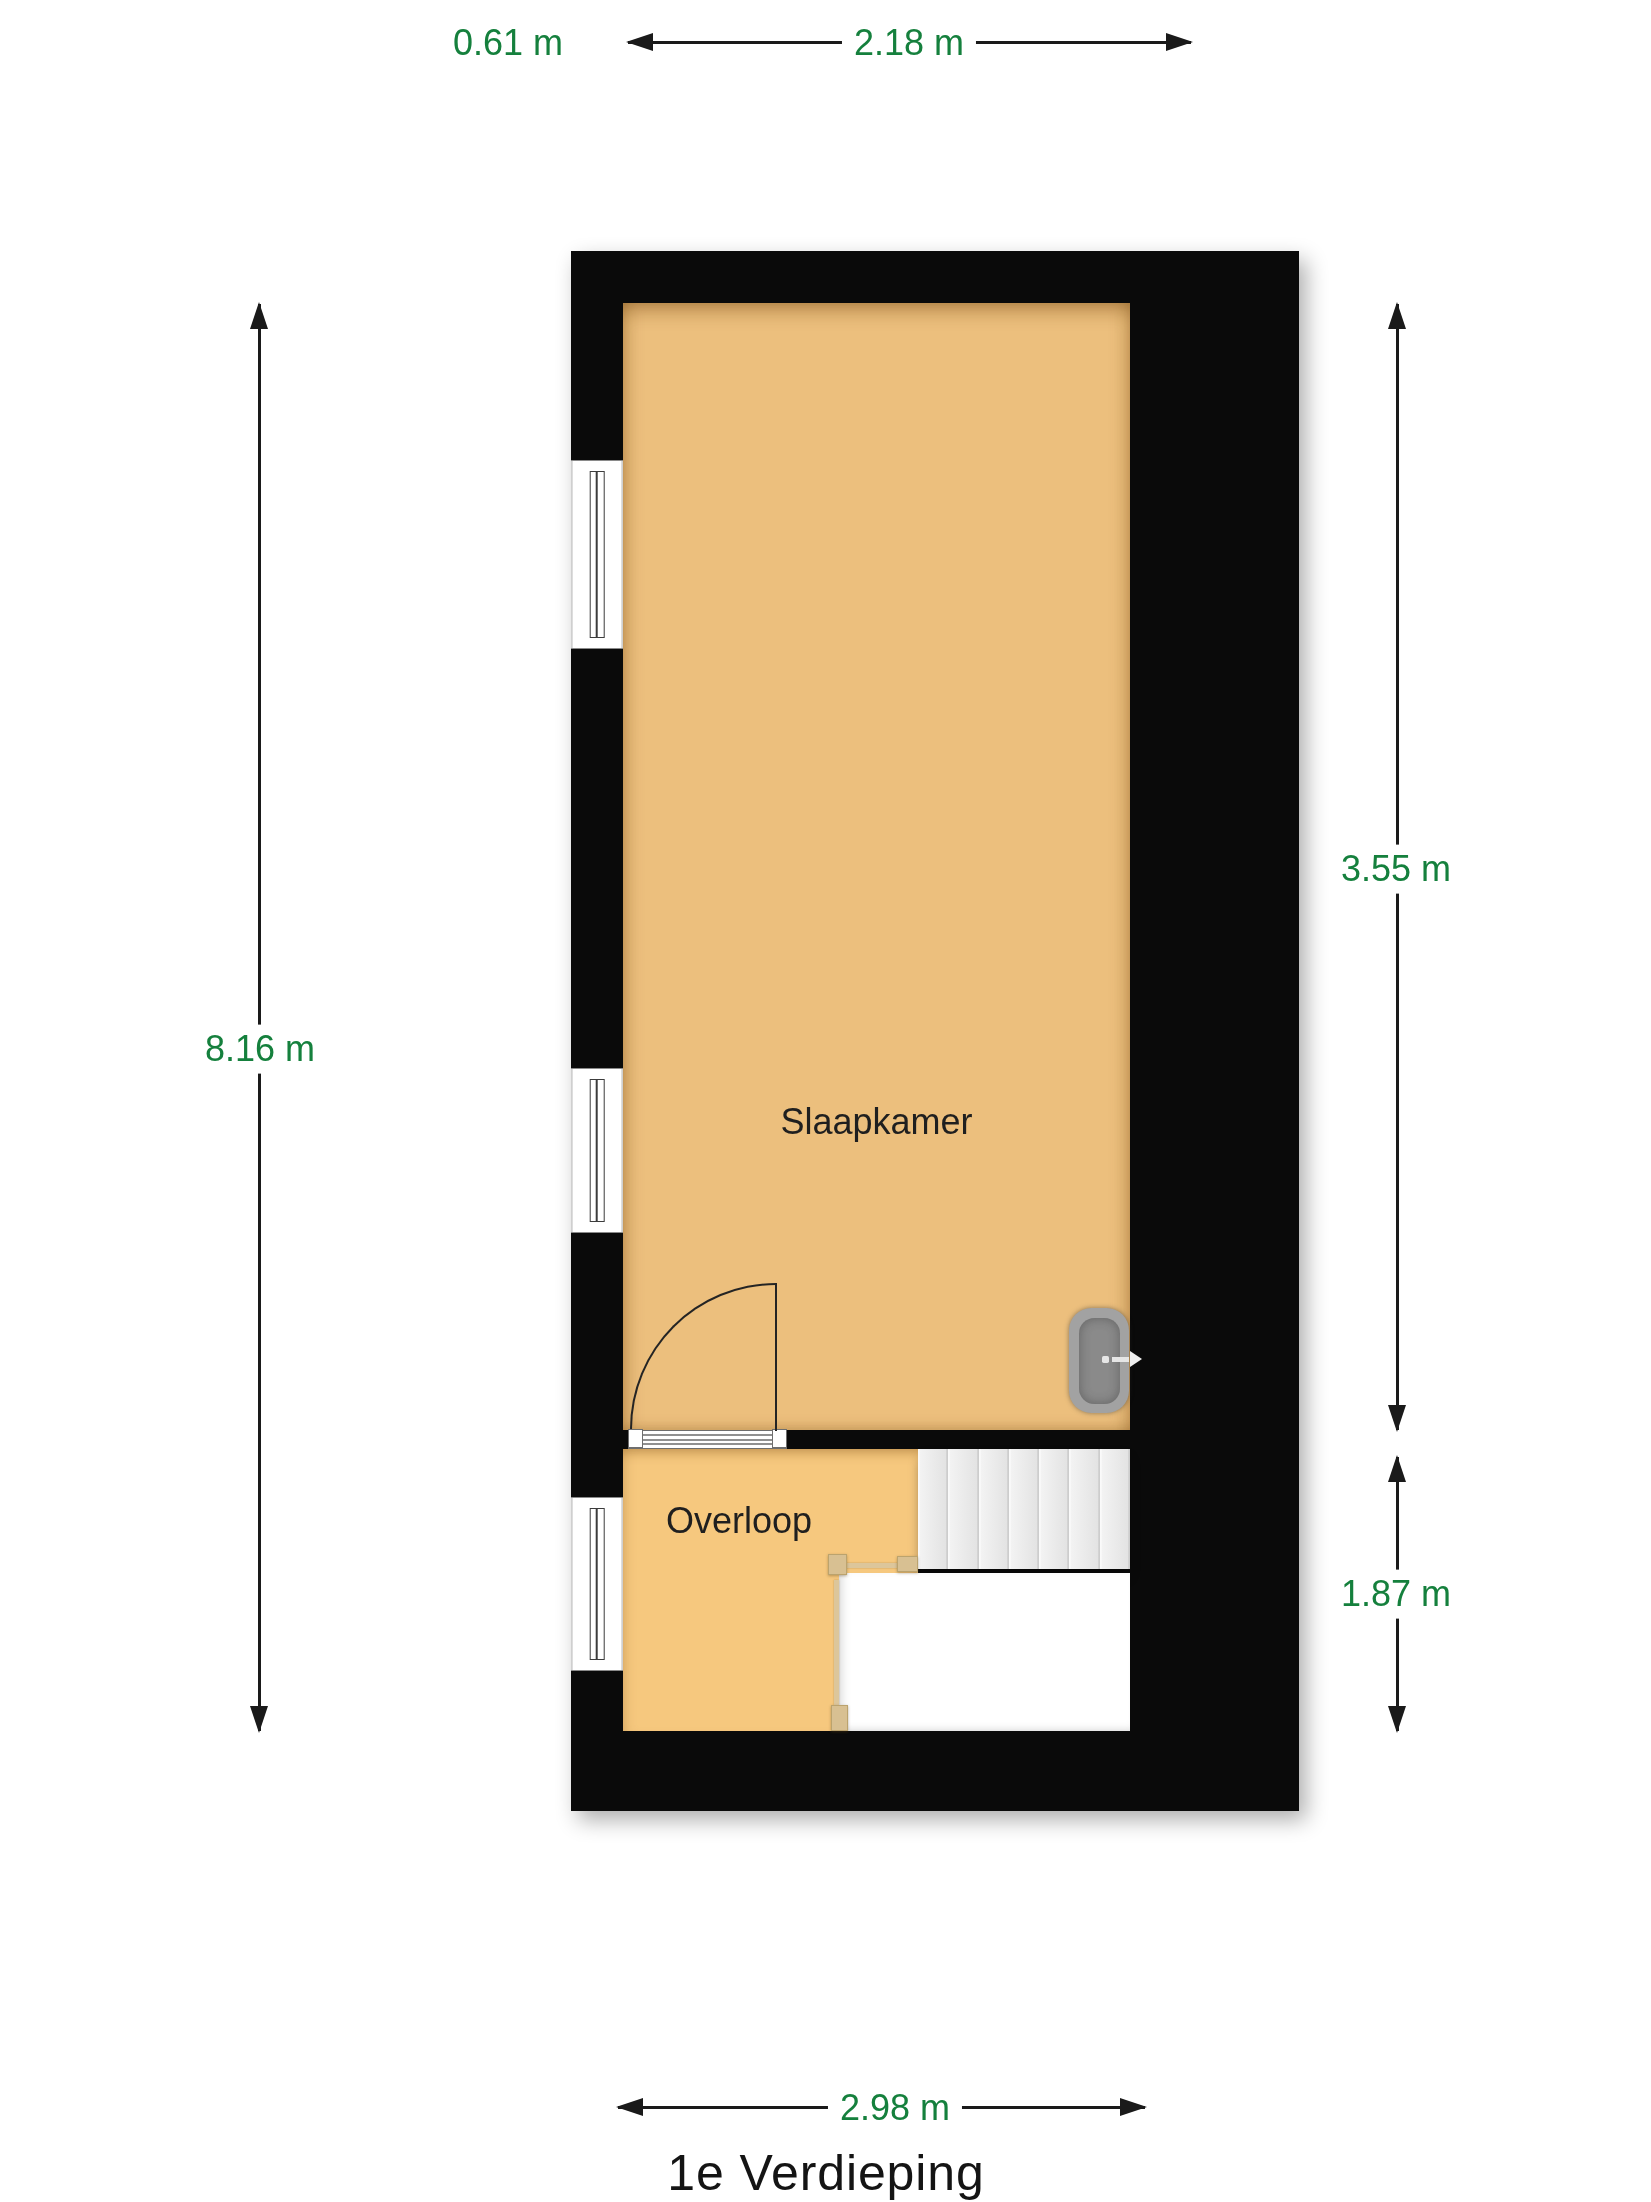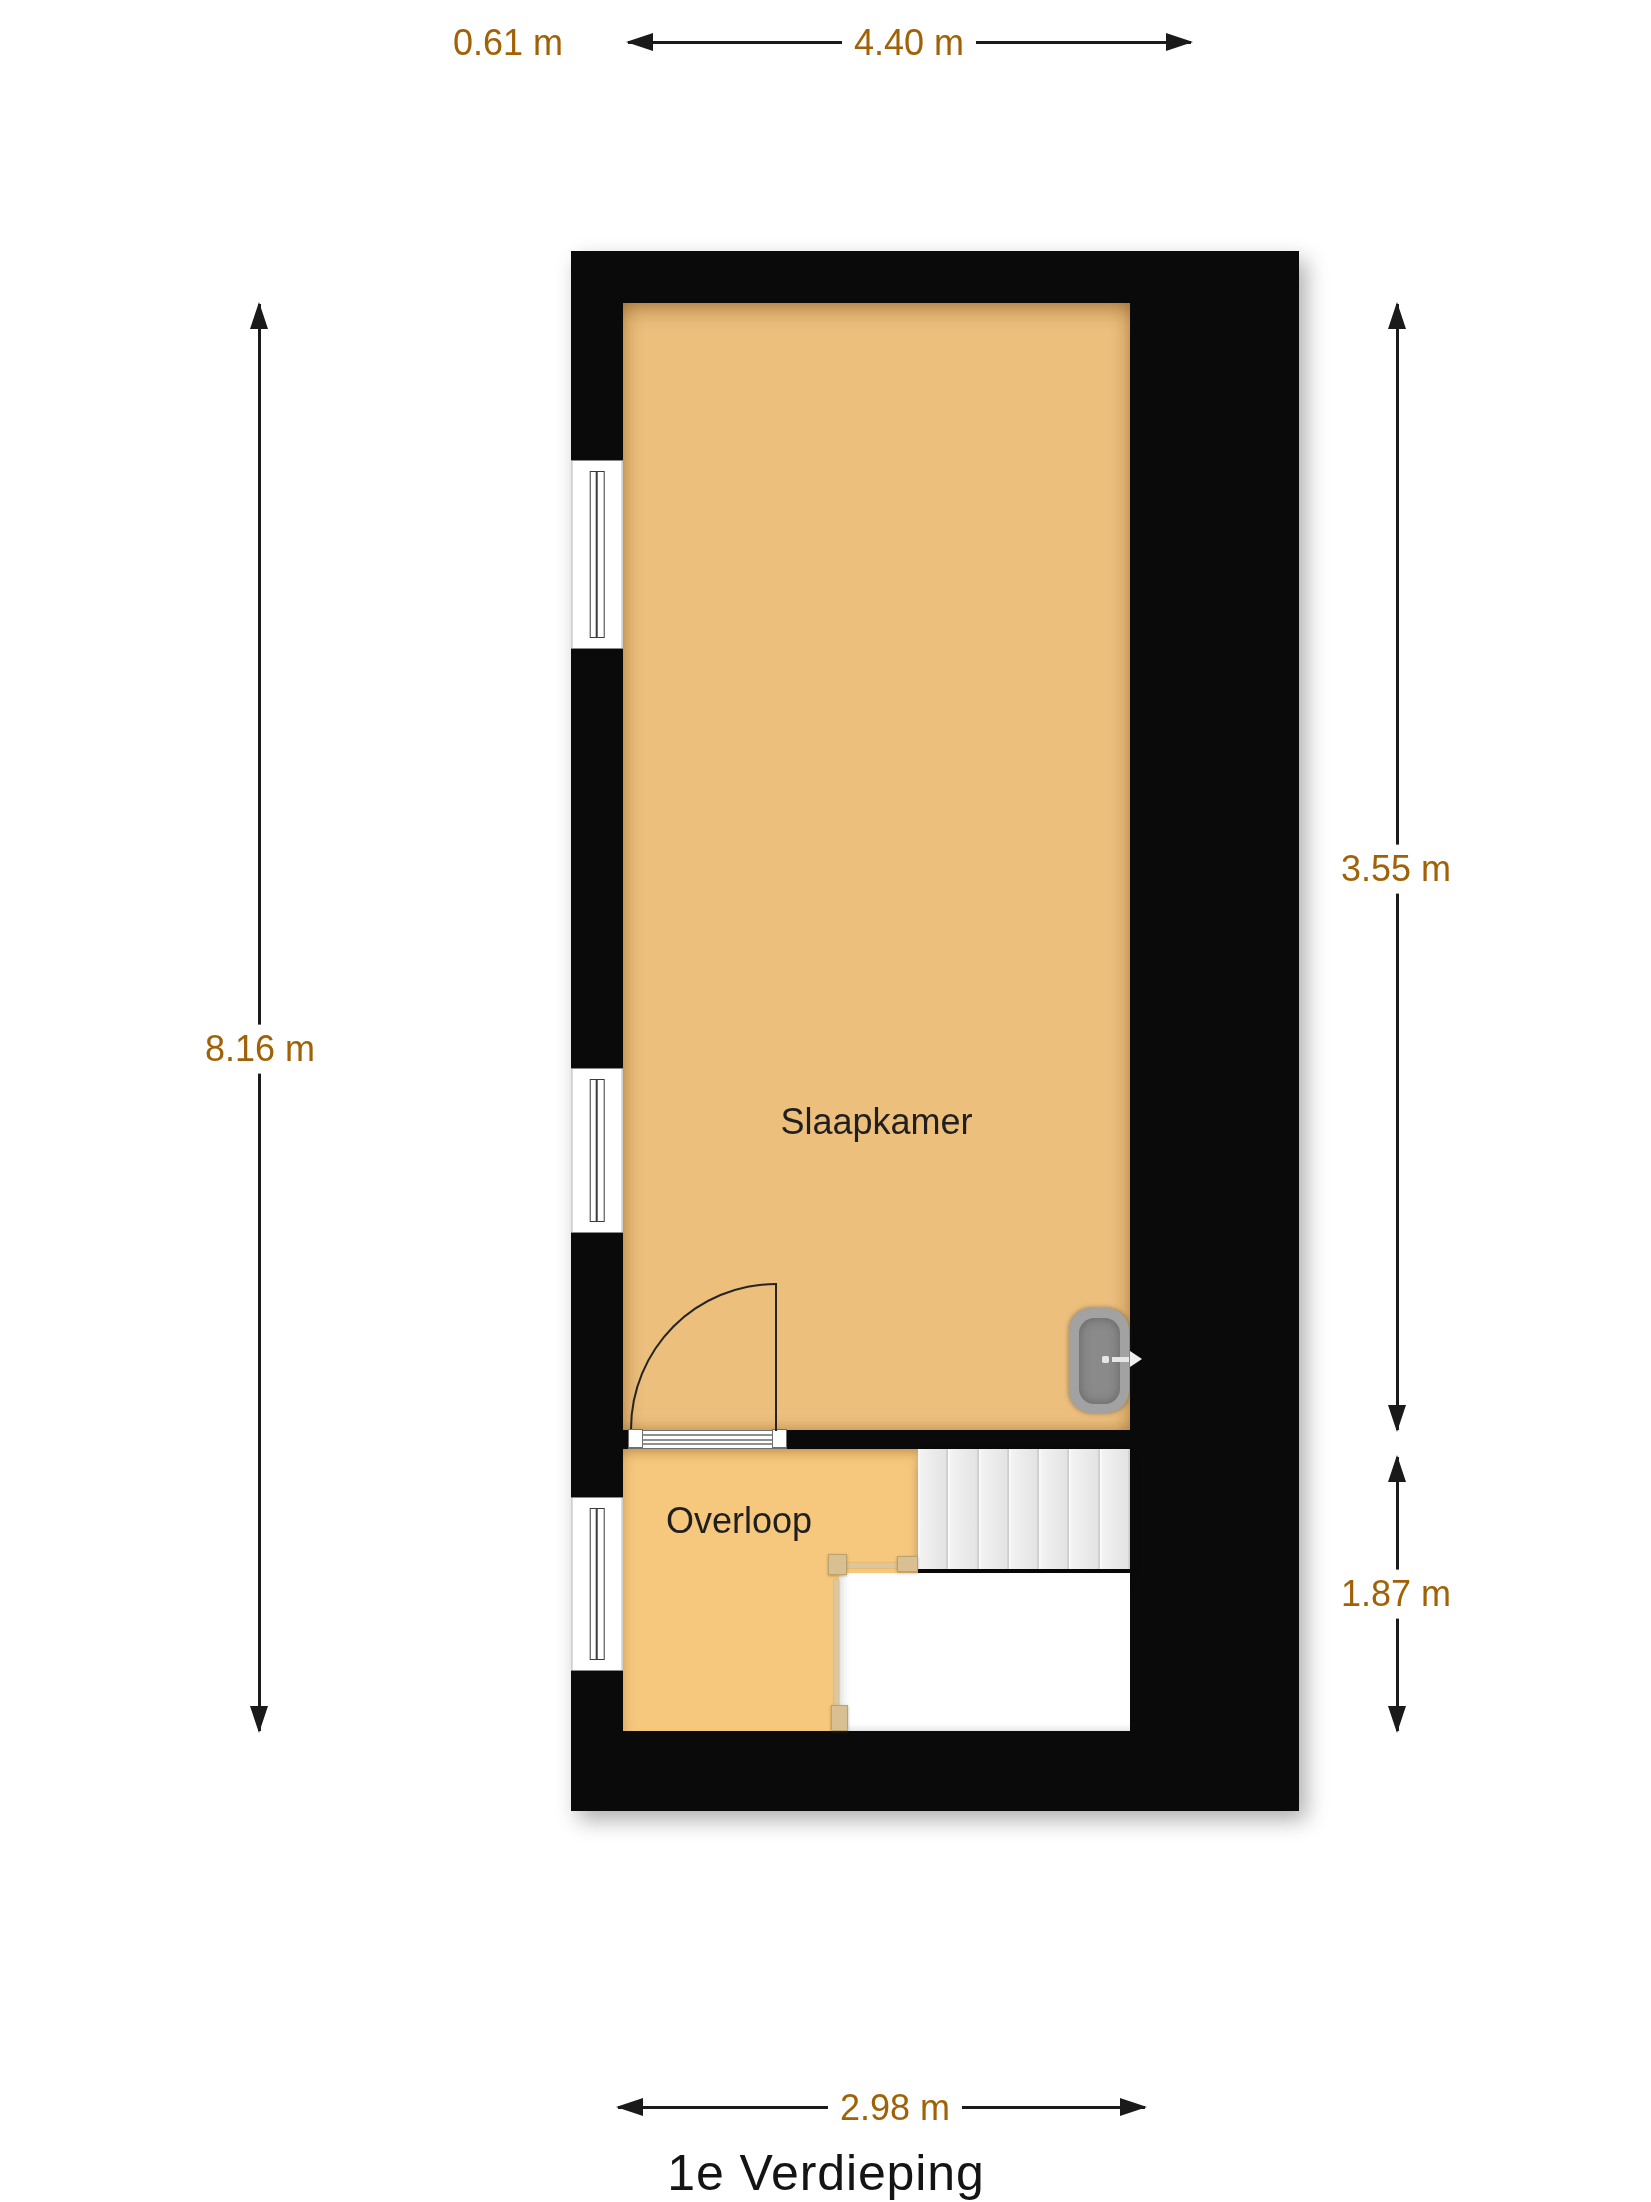--- a/index.html
+++ b/index.html
@@ -13,21 +13,21 @@
   .ah { position:absolute; width:0; height:0; }
   .ah.left  { left:-1.7px;  top:50%; transform:translateY(-50%);
               border-top:9.5px solid transparent; border-bottom:9.5px solid transparent; border-right:27.5px solid #1a1a1a; }
   .ah.right { right:-1.7px; top:50%; transform:translateY(-50%);
               border-top:9.5px solid transparent; border-bottom:9.5px solid transparent; border-left:27.5px solid #1a1a1a; }
   .ah.up    { top:-1.7px;  left:50%; transform:translateX(-50%);
               border-left:9.5px solid transparent; border-right:9.5px solid transparent; border-bottom:27.5px solid #1a1a1a; }
   .ah.down  { bottom:-1.7px; left:50%; transform:translateX(-50%);
               border-left:9.5px solid transparent; border-right:9.5px solid transparent; border-top:27.5px solid #1a1a1a; }
   .dim-label { position:absolute; transform:translate(-50%,-50%); background:#fff;
-               padding:3.4px 12px; font-size:36px; white-space:nowrap; color:#a16207; z-index:5; }
+               padding:3.4px 12px; font-size:36px; white-space:nowrap; color:#15803d; z-index:5; }
 
   
   .plan { position:absolute; left:571px; top:251px; width:728px; height:1560px;
           background:#0a0a0a; box-shadow:6.9px 8.6px 20.6px rgba(0,0,0,.32); }
 
   .floor-slaapkamer { position:absolute; left:52px; top:52px; width:507px; height:1127px; background:#ecbf7d;
         box-shadow: inset 0 15.5px 19px -8.6px rgba(110,65,10,.45),
                     inset 13.8px 0 17px -10.3px rgba(110,65,10,.30),
                     inset -13.8px 0 17px -10.3px rgba(110,65,10,.30),
                     inset 0 -10.3px 13.8px -8.6px rgba(110,65,10,.28); }
@@ -82,21 +82,21 @@
 <body>
 
 <div class="canvas">
 
   <div class="dim-label" style="left:508px; top:43px;">0.61 m</div>
 
   <div class="dim-line-h" style="left:628px; top:41px; width:563px;">
     <div class="ah left"></div>
     <div class="ah right"></div>
   </div>
-  <div class="dim-label" style="left:909px; top:43px;">4.40 m</div>
+  <div class="dim-label" style="left:909px; top:43px;">2.18 m</div>
 
   <div class="dim-line-v" style="left:258px; top:304px; height:1427px;">
     <div class="ah up"></div>
     <div class="ah down"></div>
   </div>
   <div class="dim-label" style="left:260px; top:1032px;margin-top:17px;">8.16 m</div>
 
   <div class="dim-line-v" style="left:1396px; top:304px; height:1126px;">
     <div class="ah up"></div>
     <div class="ah down"></div>

